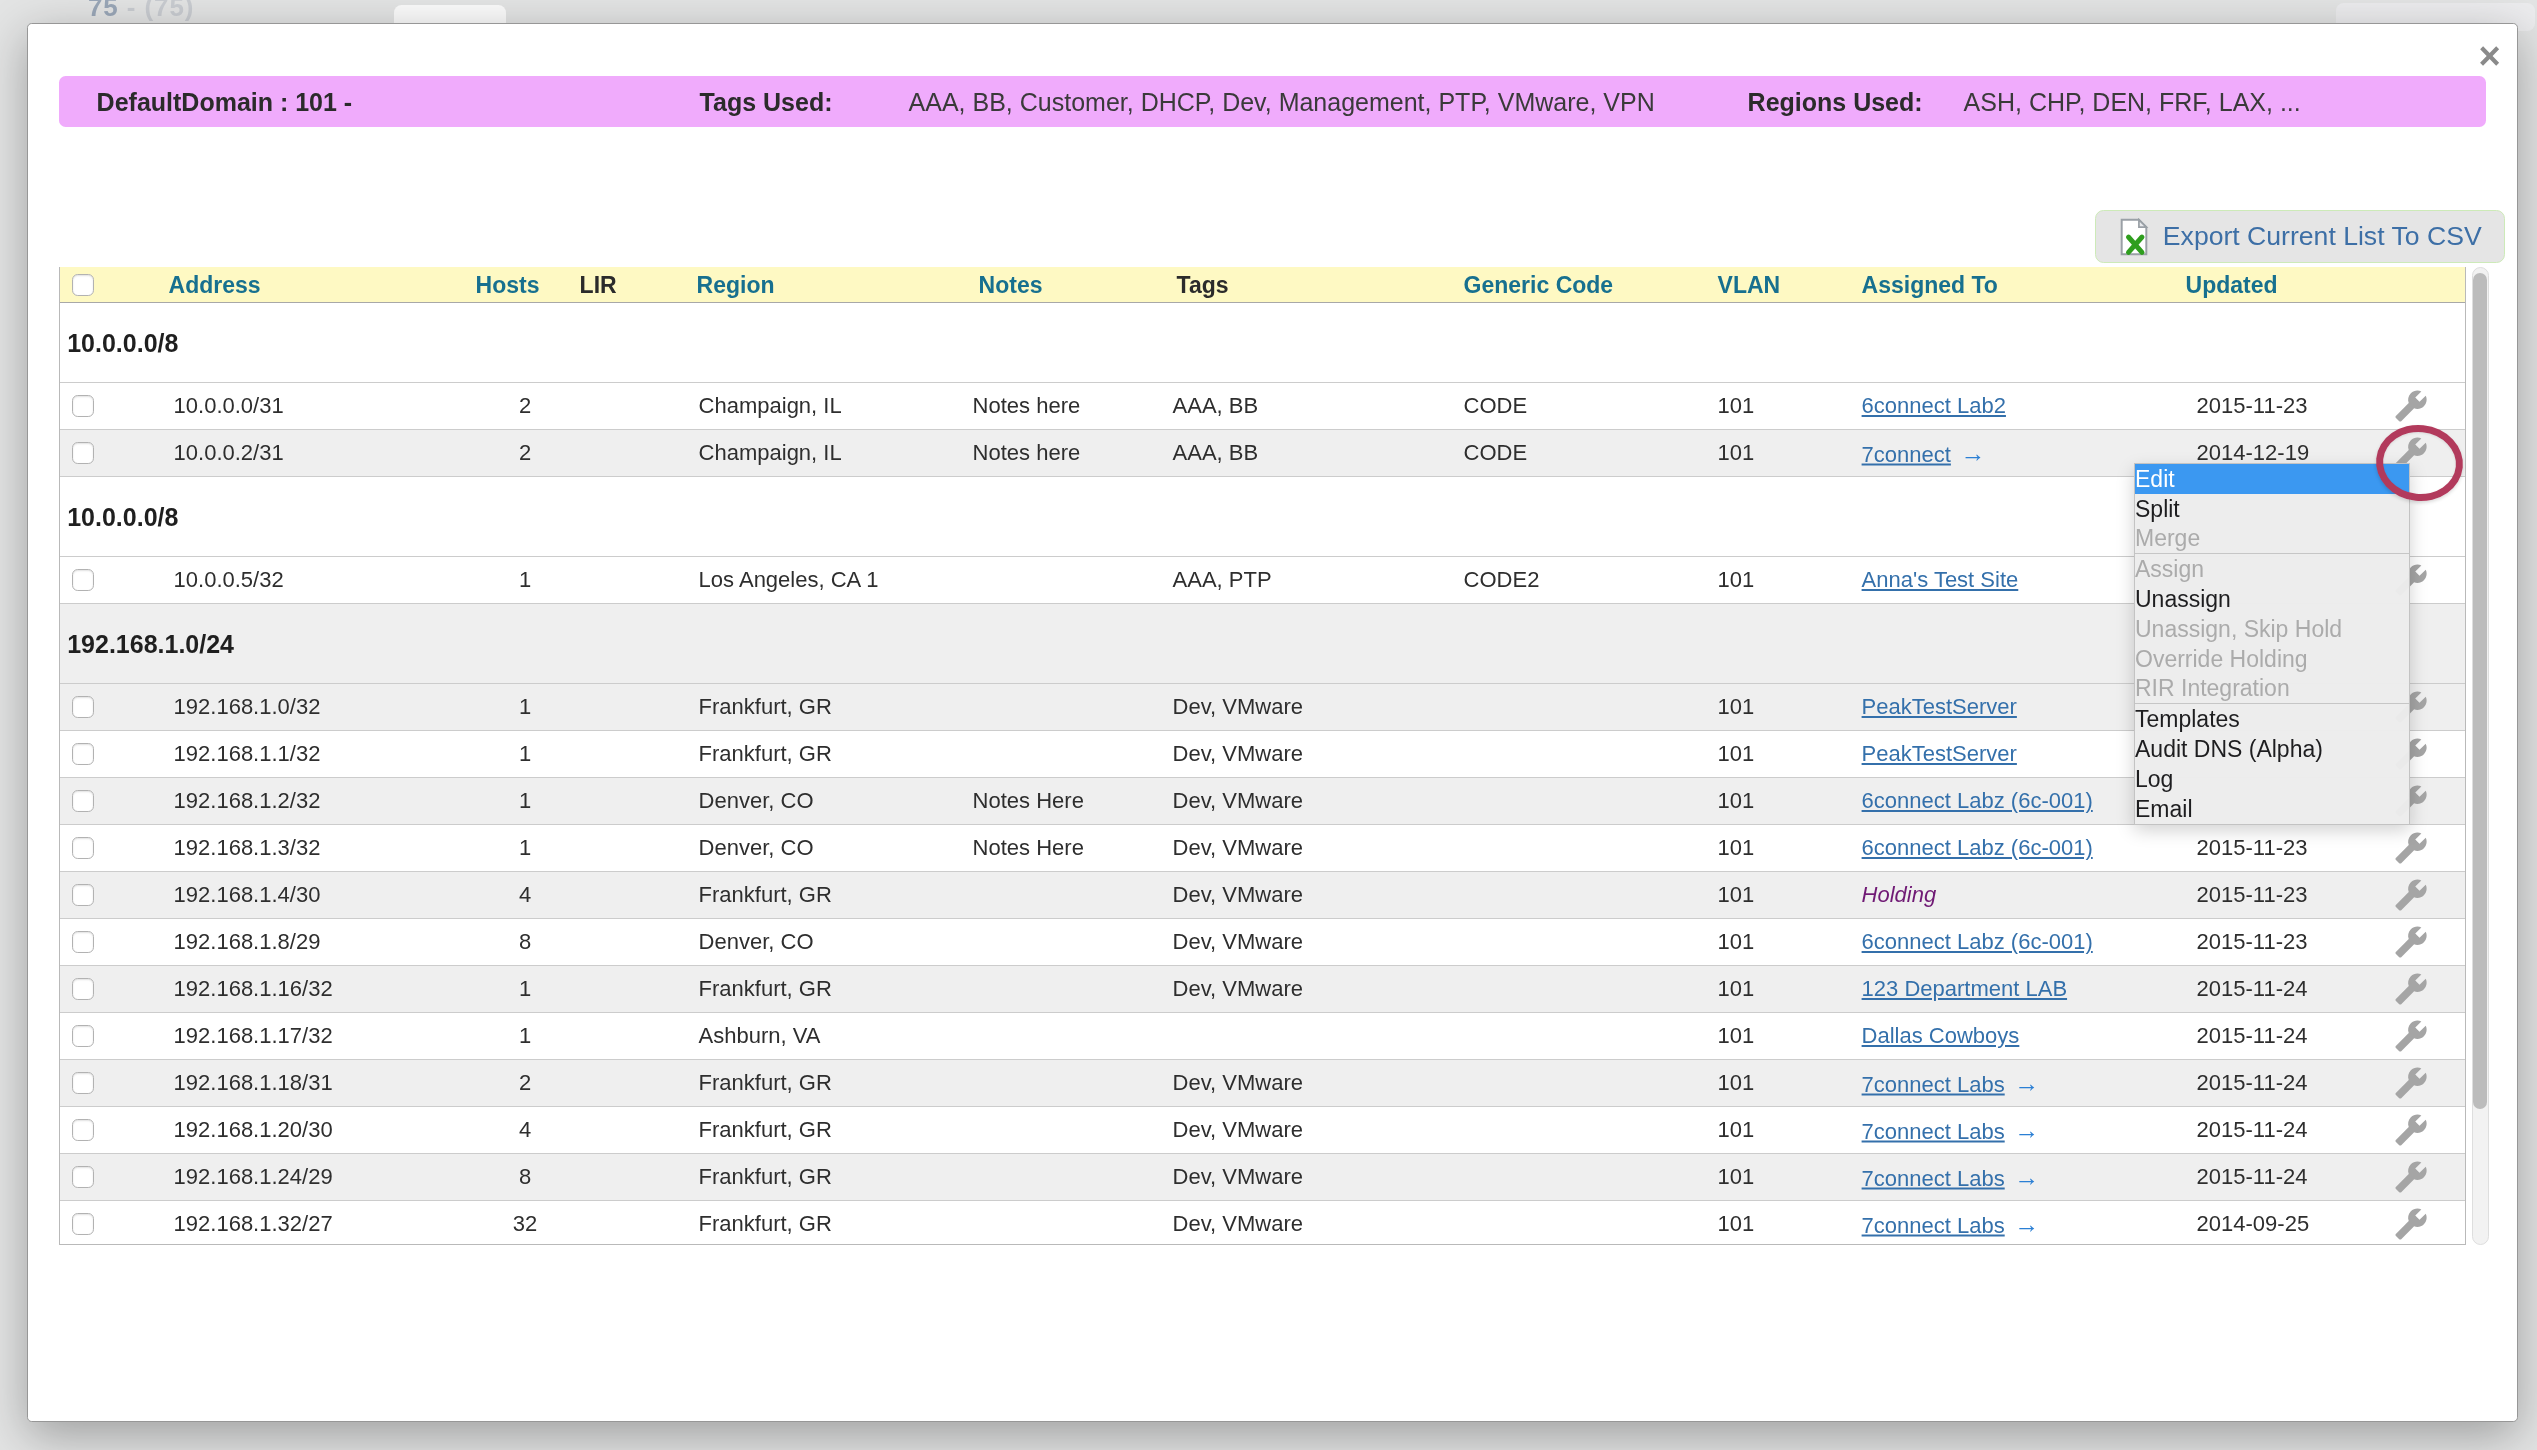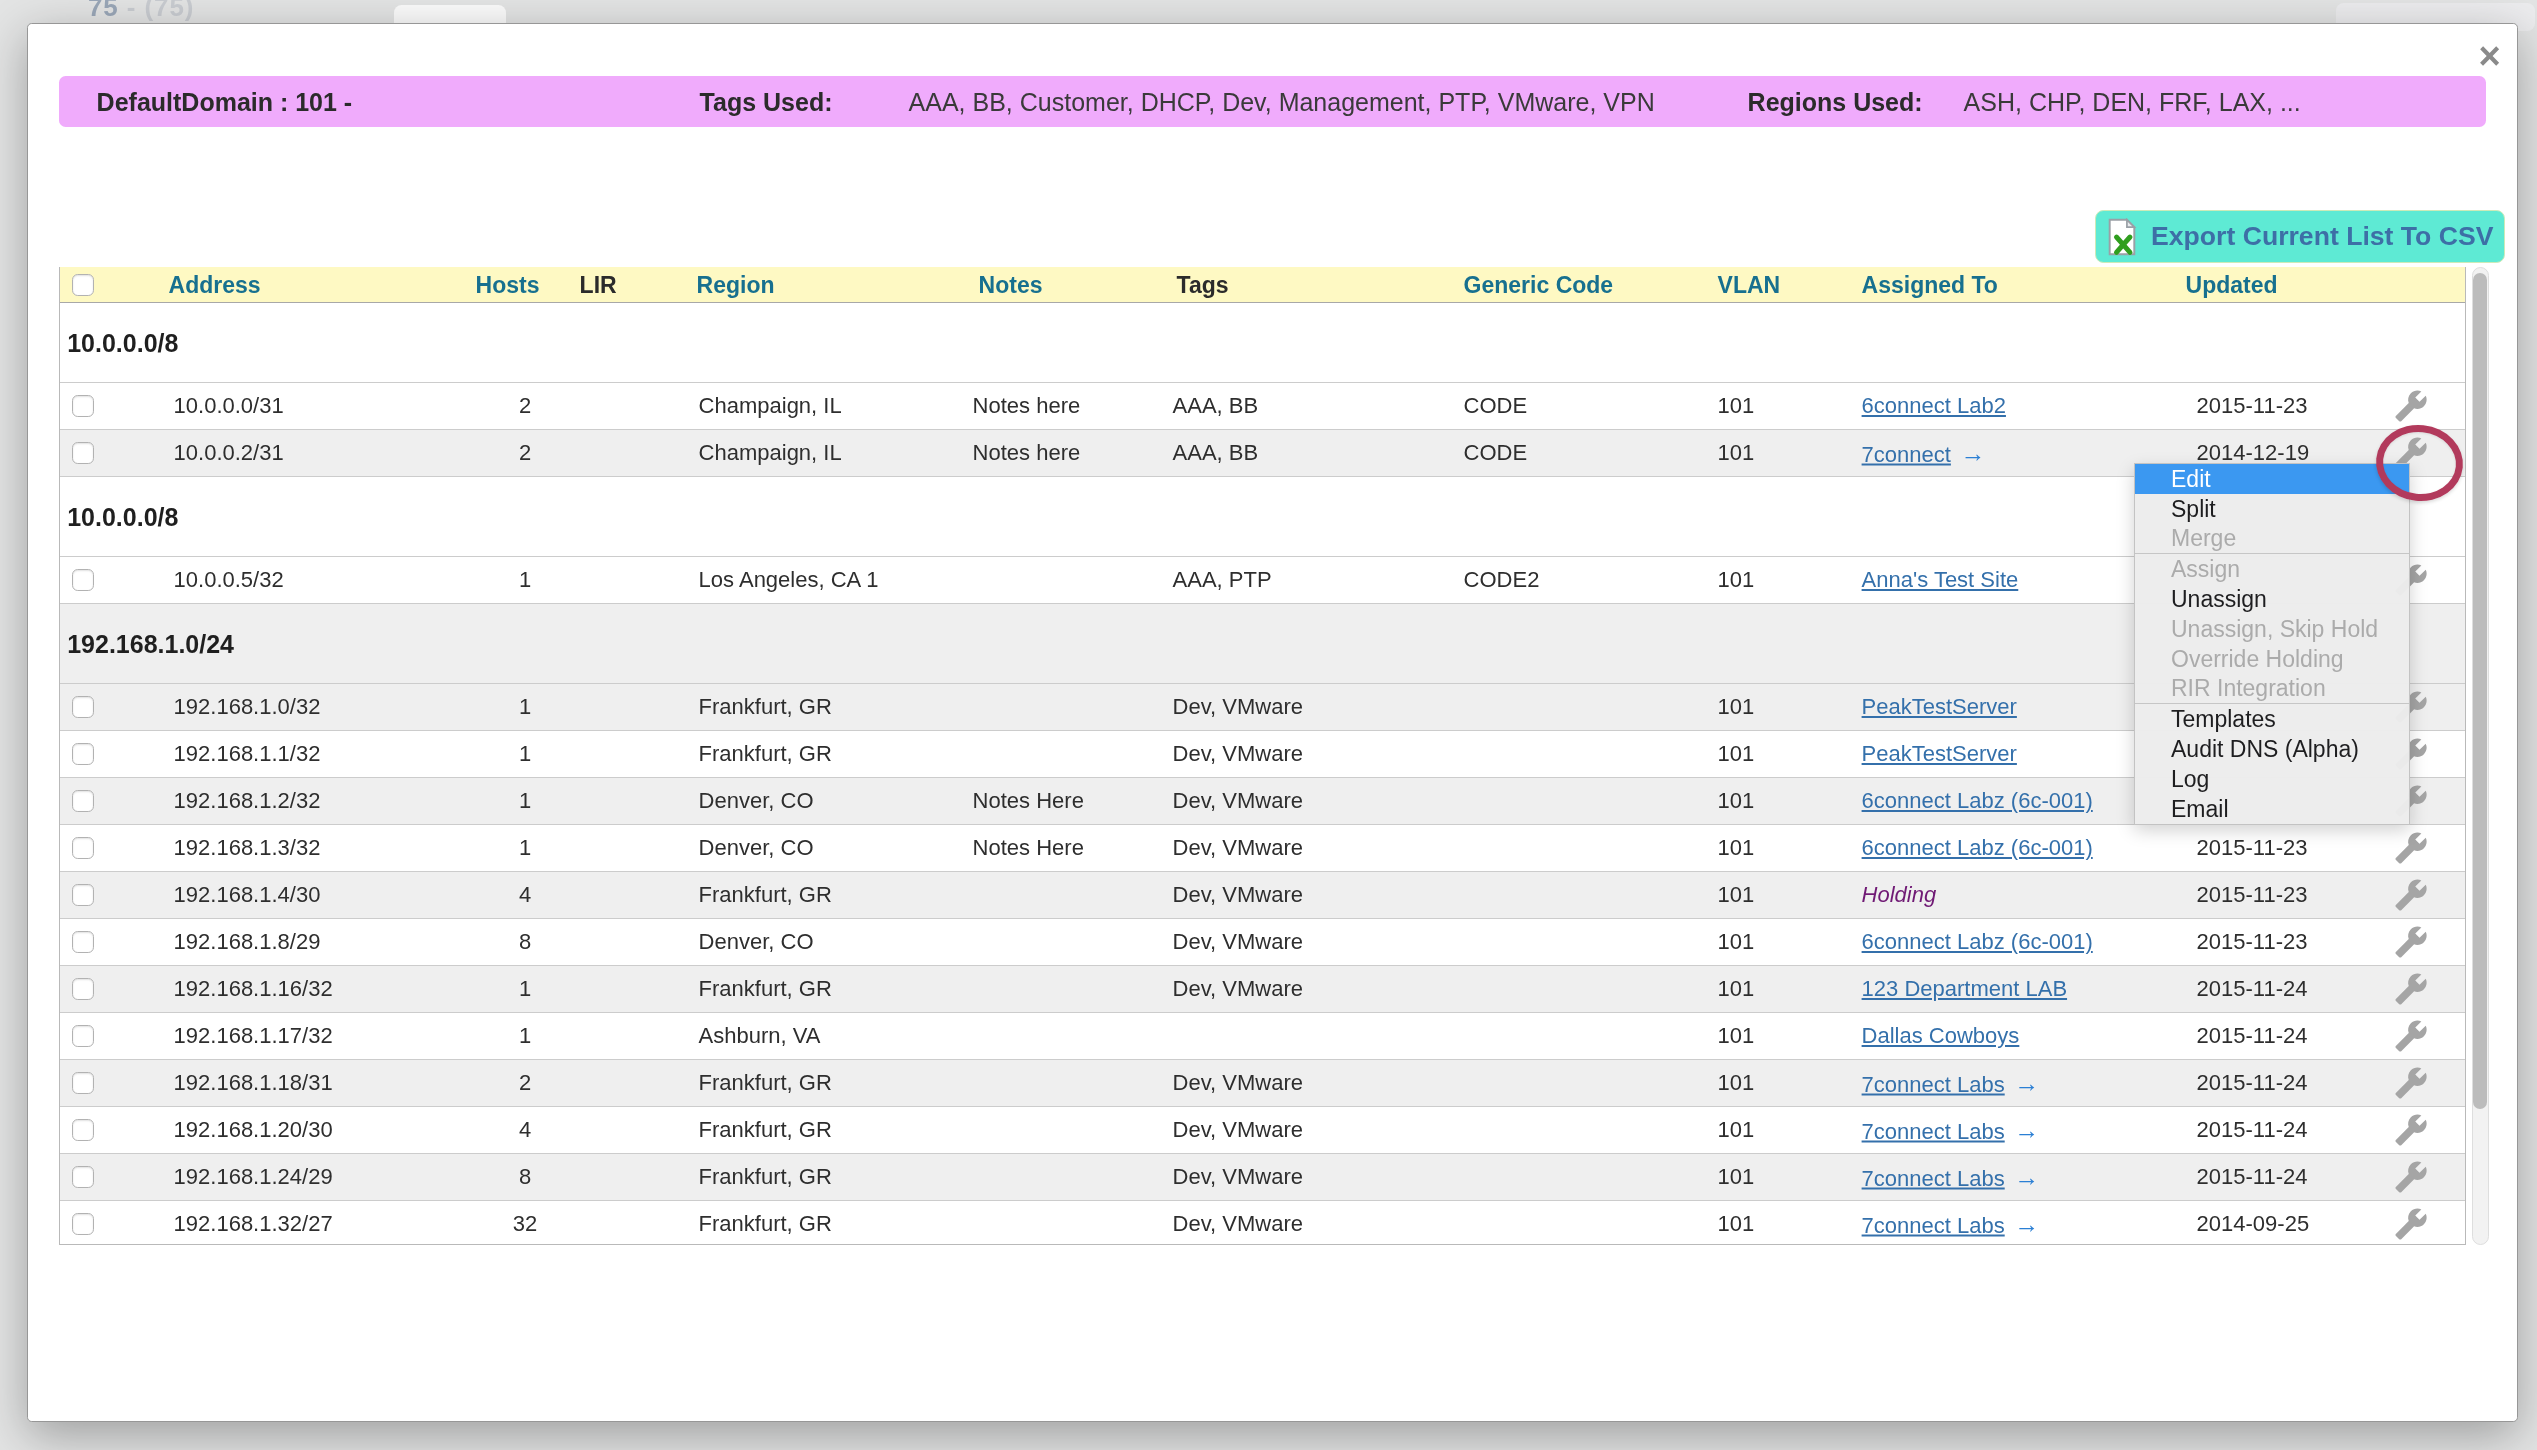--- a/index.html
+++ b/index.html
@@ -30,22 +30,22 @@
     background:#f0abfc; border-radius:6.6px; font-size:25px; }
   .sumbar span { position:absolute; top:50%; transform:translateY(-50%); white-space:nowrap; }
   .s-domain  { left:38px;  font-weight:bold; color:#2b2b2b; }
   .s-tagslbl { left:641px; font-weight:bold; color:#2b2b2b; }
   .s-tags    { left:850px; color:#3a3a3a; }
   .s-reglbl  { left:1689px;font-weight:bold; color:#2b2b2b; }
   .s-regions { left:1905px;color:#3a3a3a; }
 
   
   .export-btn { position:absolute; left:2067px; top:186px; width:410px; height:53px;
-    background:#5eead4; border:0.9px solid #cdeab8; border-radius:8.5px;
-    display:flex; align-items:center; justify-content:center; gap:13.3px; cursor:pointer;font-weight:bold; }
+    background:#e5e5e5; border:0.9px solid #cdeab8; border-radius:8.5px;
+    display:flex; align-items:center; justify-content:center; gap:13.3px; cursor:pointer; }
   .export-btn .lbl { color:#3d6fa6; font-size:26.6px; }
   .export-btn svg { width:32px; height:38px; }
 
   
   .tbl { position:absolute; left:31px; top:243px; width:2407px; height:978px;
     border:0.9px solid #b9b9b9; border-top:none; background:#fff; overflow:hidden; }
   .thead { position:relative; height:36px; background:#fef9c3; border-bottom:0.9px solid #a8a8a8; }
   .thead span { position:absolute; top:50%; transform:translateY(-50%); font-size:23px; font-weight:bold; }
   .th-teal { color:#17708f; }
   .th-dark { color:#2b2b2b; }
@@ -74,21 +74,21 @@
   
   .sbar { position:absolute; left:2444px; top:243px; width:17px; height:978px;
     background:#f2f2f2; border:0.9px solid #dedede; border-radius:8.5px; }
   .sthumb { position:absolute; left:0.9px; top:4.7px; width:13.3px; height:836px;
     background:#bcbcbc; border-radius:7.6px; cursor:pointer; }
 
   
   .menu { position:absolute; left:2134px; top:463px; width:276px; z-index:40;
     background:rgba(236,236,236,0.97); border:0.9px solid #c3c3c3;
     box-shadow:0 5.7px 17px rgba(0,0,0,0.18); }
-  .mi { height:30px; display:flex; align-items:center; padding-left:36px;
+  .mi { height:30px; display:flex; align-items:center; 
     font-size:23px; color:#1e1e20; cursor:pointer; white-space:nowrap;text-align:center; }
   .mi.selected { background:#3b98f1; color:#ffffff; }
   .mi.disabled { color:#ababab; cursor:default; }
   .mi.sep { border-bottom:0.9px solid #c6c6c6; }
 
   
   .circle { position:absolute; left:2376px; top:425px; width:87px; height:76px;
     border:7.6px solid #b23a5c; border-radius:50%; z-index:50; transform:rotate(6deg);
     box-shadow:0 1.9px 3.8px rgba(0,0,0,0.15), inset 0 0.9px 2.8px rgba(0,0,0,0.1); }
 </style>

